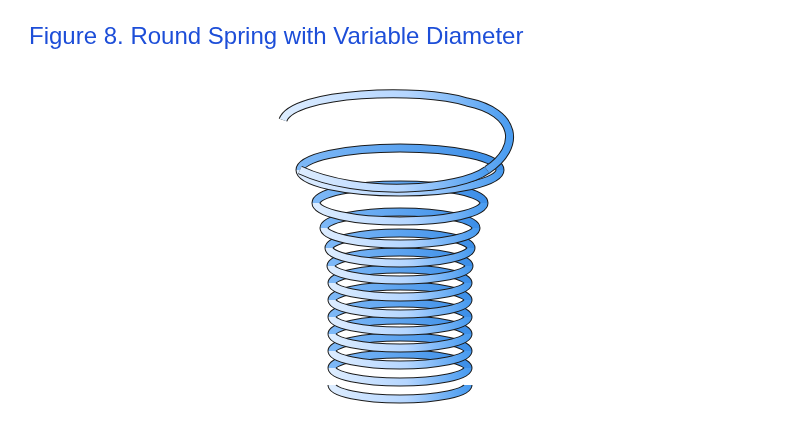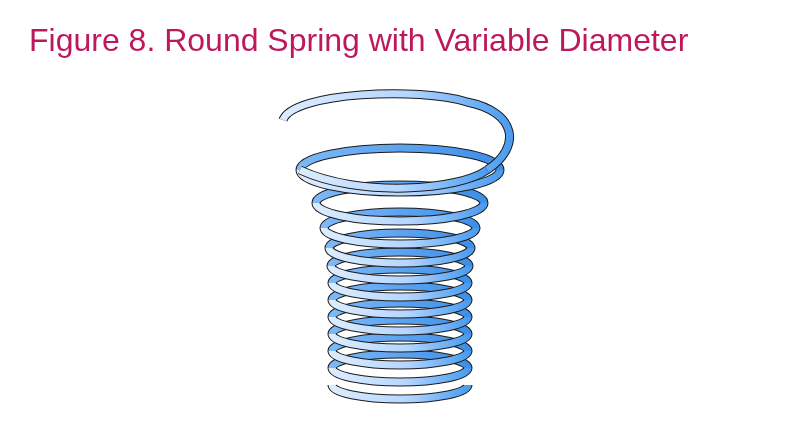--- a/index.html
+++ b/index.html
@@ -1,17 +1,17 @@
 <!DOCTYPE html>
 <html><head>
 <meta charset="utf-8">
 <style>
   html,body{margin:0;padding:0;background:#ffffff;}
   body{width:800px;height:427px;position:relative;overflow:hidden;font-family:"Liberation Sans",sans-serif;}
-  .title{position:absolute;left:29px;top:22px;font-size:32px;color:#be185d;letter-spacing:0px;}
+  .title{position:absolute;left:29px;top:22px;font-size:24px;color:#1d4ed8;letter-spacing:0px;}
   .figure{position:absolute;left:0;top:0;width:800px;height:427px;}
 </style>
 </head>
 <body>
 
 <div class="title">Figure 8. Round Spring with Variable Diameter</div>
 
 <svg class="figure" id="spring" width="800" height="427" viewBox="0 0 800 427" xmlns="http://www.w3.org/2000/svg">
   <defs>
     <linearGradient id="tubeGrad" x1="0" y1="0" x2="1" y2="0">

